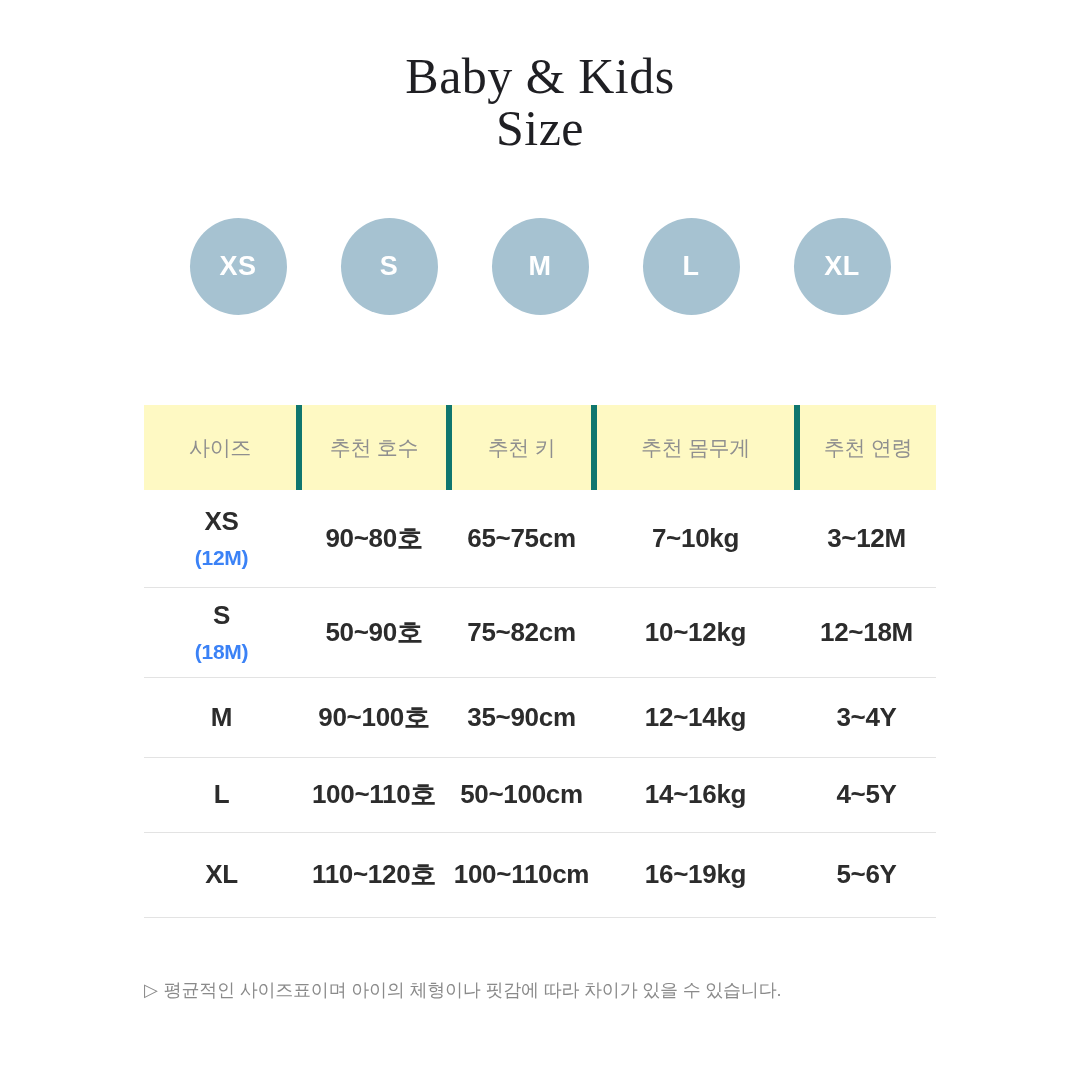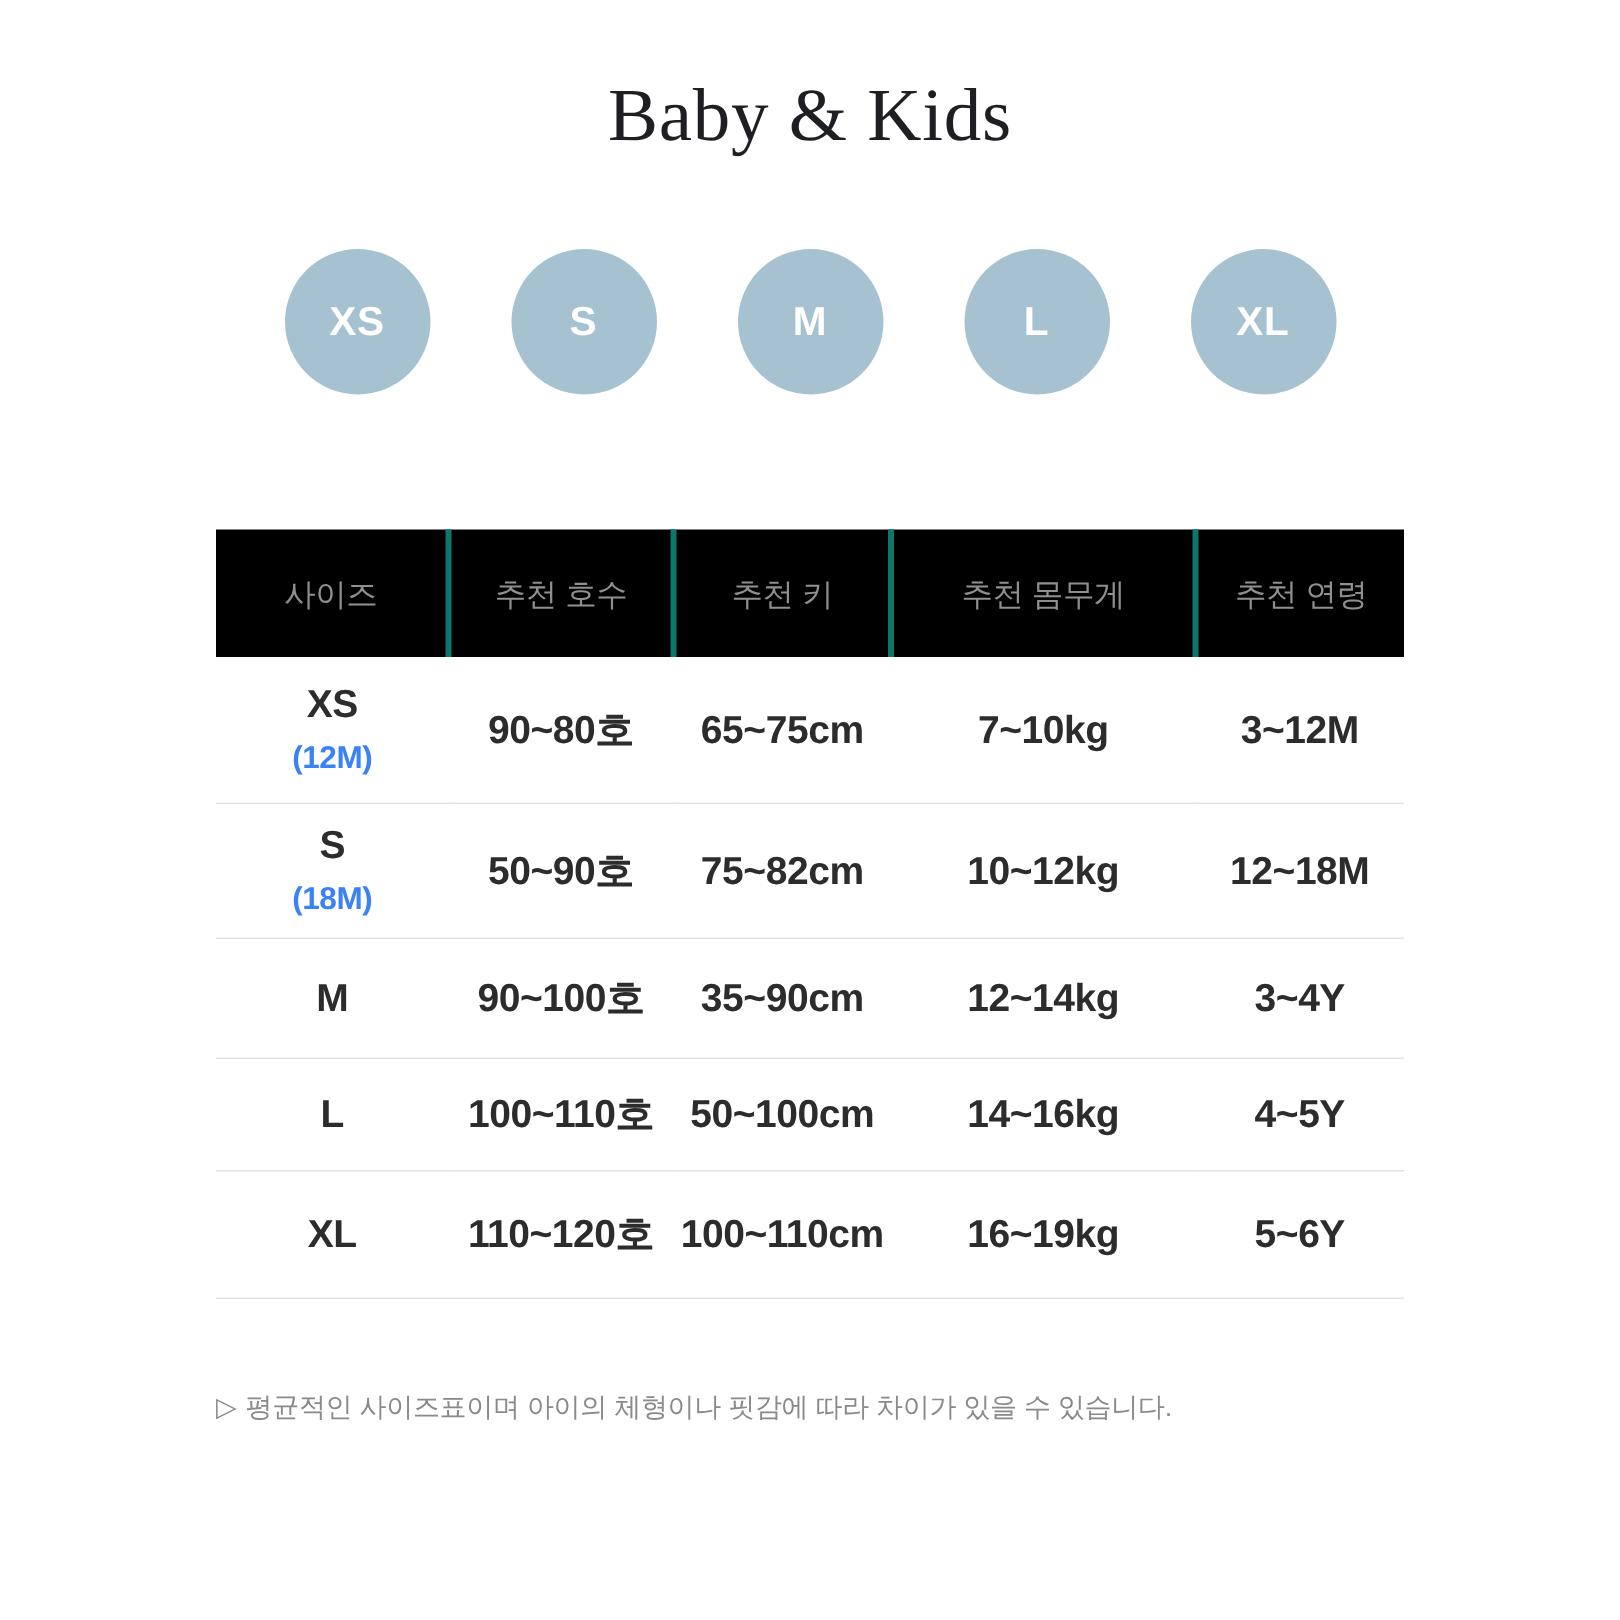--- a/index.html
+++ b/index.html
@@ -49,30 +49,30 @@
   }
 
   
   .size-table {
     width: 792px;
     margin: 90px auto 0 auto;
     border-collapse: collapse;
     table-layout: fixed;
   }
   .size-table th {
-    background: #000000;
+    background: #fef9c3;
     height: 85px;
     font-size: 21px;
     font-weight: 400;
     color: #8f8f8f;
     text-align: center;
     vertical-align: middle;
     letter-spacing: -0.3px;
   }
-  .size-table th + th { border-left: 4px solid #0f766e; }
+  .size-table th + th { border-left: 6px solid #0f766e; }
 
   .size-table td {
     border-bottom: 1px solid #e3e3e3;
     text-align: center;
     vertical-align: middle;
     font-size: 26px;
     font-weight: 700;
     color: #2c2c2c;
     letter-spacing: -0.3px;
   }
@@ -96,20 +96,21 @@
   }
   .footnote .tri { margin-right: 6px; font-size: 18px; color: #8a8a8a; }
 </style>
 </head>
 <body>
 
 <main class="panel">
 
   <h1 class="title">
     <div>Baby &amp; Kids</div>
+    <div>Size</div>
   </h1>
 
   <div class="badges">
     <div class="badge" style="background: rgb(166, 194, 209); color: rgb(255, 255, 255);">XS</div>
     <div class="badge" style="background: rgb(166, 194, 209); color: rgb(255, 255, 255);">S</div>
     <div class="badge" style="background: rgb(166, 194, 209); color: rgb(255, 255, 255);">M</div>
     <div class="badge" style="background: rgb(166, 194, 209); color: rgb(255, 255, 255);">L</div>
     <div class="badge" style="background: rgb(166, 194, 209); color: rgb(255, 255, 255);">XL</div>
   </div>
 

